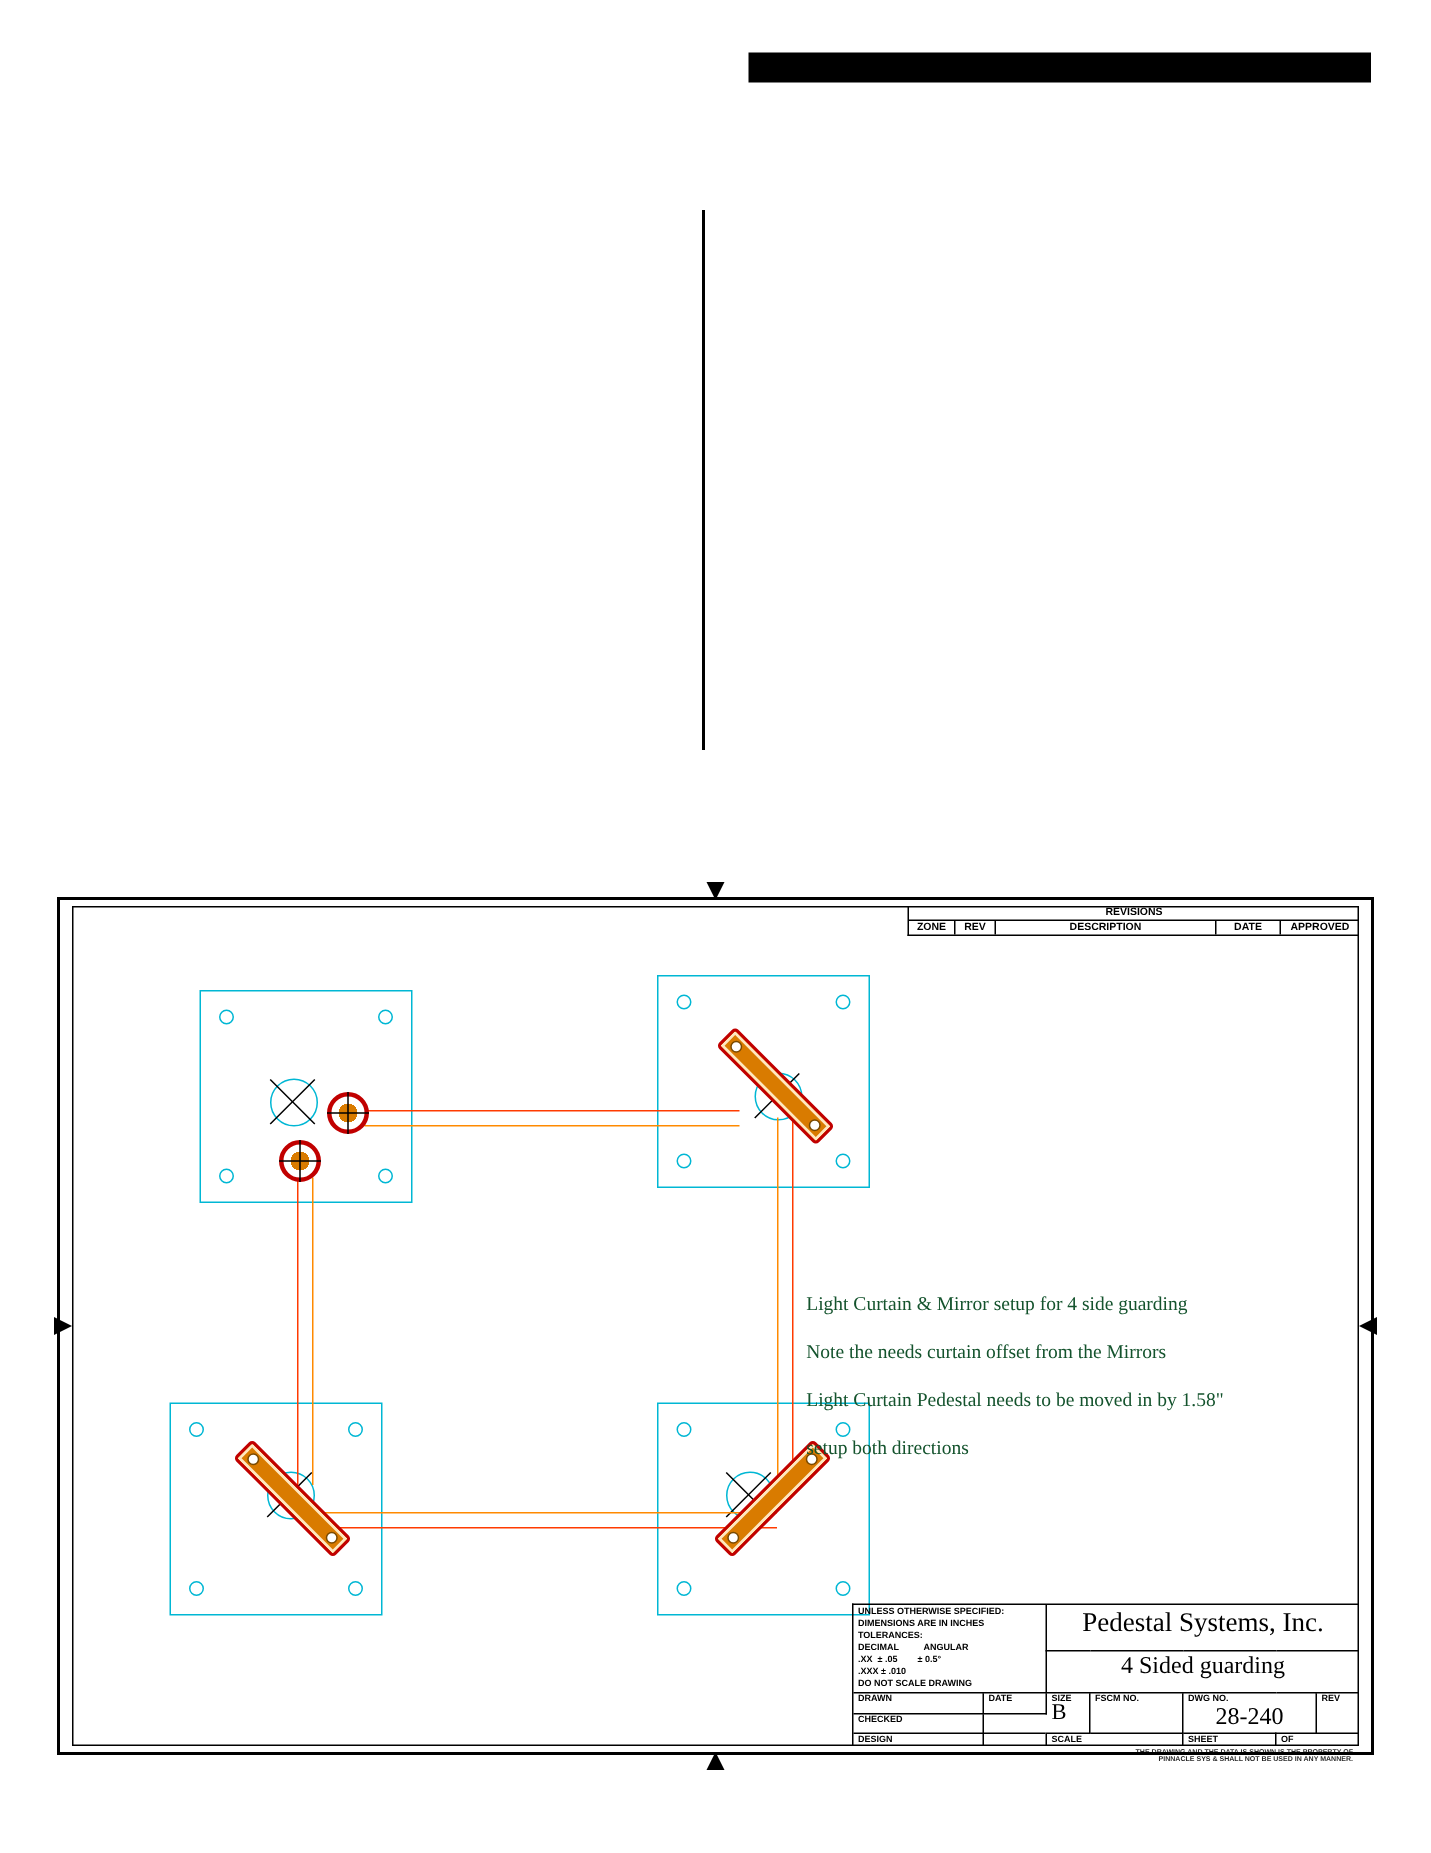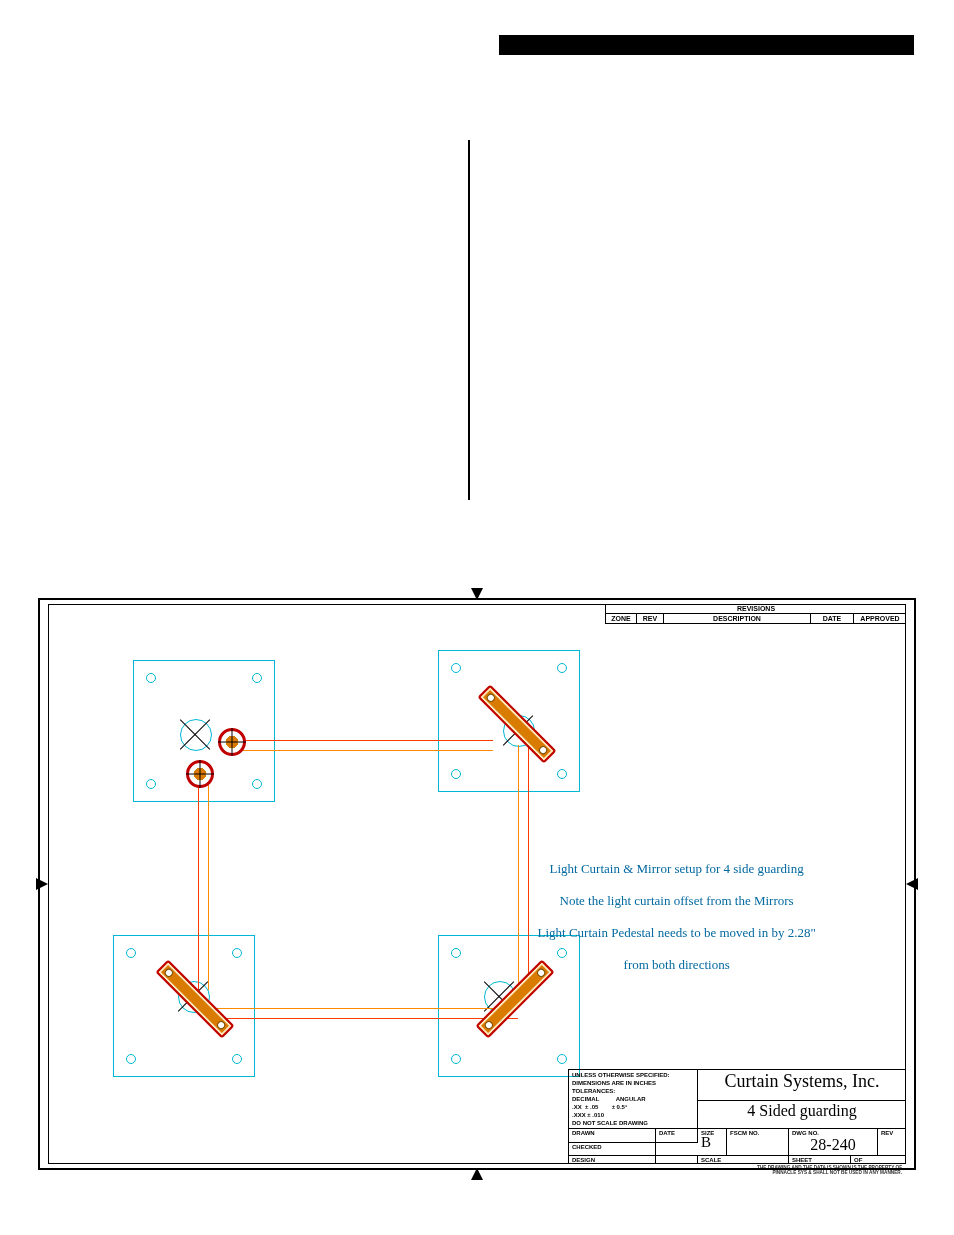--- a/index.html
+++ b/index.html
@@ -39,21 +39,21 @@
   .emit{position:absolute;width:22px;height:22px;border:3px solid #c10000;border-radius:50%;background:radial-gradient(circle,#d97b00 0 40%,transparent 41%),#fff;box-shadow:inset 0 0 0 3px #fff;}
   .emit:before,.emit:after{content:"";position:absolute;background:#000;}
   .emit:before{left:50%;top:-3px;bottom:-3px;width:1px;transform:translateX(-50%);}
   .emit:after{top:50%;left:-3px;right:-3px;height:1px;transform:translateY(-50%);}
   
   .beam{position:absolute;background:transparent;}
   .beam .l{position:absolute;}
   .ored{background:#ff3b00;height:1px;} .ored.v{width:1px;height:auto;}
   .orng{background:#ff8a00;height:1px;} .orng.v{width:1px;height:auto;}
   
-  .note{position:absolute;font-family:"Comic Sans MS",cursive;color:#0369a1;font-size:13px;line-height:16px;white-space:pre;text-align:center;}
+  .note{position:absolute;font-family:"Comic Sans MS",cursive;color:#14532d;font-size:13px;line-height:16px;white-space:pre;}
   
   .tblock{position:absolute;right:10px;bottom:14px;left:530px;border-top:1px solid #000;border-left:1px solid #000;font-size:7px;}
   .tblock table{width:100%;border-collapse:collapse;}
   .tblock td{border-bottom:1px solid #000;border-right:1px solid #000;padding:1px 3px;vertical-align:top;}
   .tblock td:last-child{border-right:none;}
   .tblock tr:last-child td{border-bottom:none;}
   .tblock .big{text-align:center;font-family:"Comic Sans MS",cursive;font-size:18px;white-space:nowrap;}
   .tblock .big2{text-align:center;font-family:"Comic Sans MS",cursive;font-size:16px;white-space:nowrap;}
   .tblock .lab{font-weight:bold;font-size:6px;display:block;}
   .smalltxt{font-size:6px;line-height:7px;font-weight:bold;white-space:pre;}
@@ -146,39 +146,39 @@
     <div class="mirror" style="left:430px;top:400px;transform:rotate(-45deg);">
       <div class="scr l"></div>
         <div class="scr r"></div>
       </div>
 
     <div class="emit" style="left:180px;top:138px;"></div>
     <div class="emit" style="left:148px;top:170px;"></div>
 
     <div class="note" style="left:480px;top:255px;">
       <span>Light Curtain &amp; Mirror setup for 4 side guarding</span><br>
-      <span>Note the light curtain offset from the Mirrors</span><br>
-      <span>Light Curtain Pedestal needs to be moved in by 2.28"</span><br>
-      <span>from both directions</span>
+      <span>Note the needs curtain offset from the Mirrors</span><br>
+      <span>Light Curtain Pedestal needs to be moved in by 1.58"</span><br>
+      <span>setup both directions</span>
     </div>
 
     <div class="tblock">
       <table>
         <tbody>
             <tr>
           <td colspan="2" rowspan="2" style="width:115px;">
             <span class="smalltxt">UNLESS OTHERWISE SPECIFIED:
 DIMENSIONS ARE IN INCHES
 TOLERANCES:
 DECIMAL          ANGULAR
 .XX  ± .05        ± 0.5°
 .XXX ± .010
 DO NOT SCALE DRAWING</span>
           </td>
-          <td colspan="5" class="big">Curtain Systems, Inc.</td>
+          <td colspan="5" class="big">Pedestal Systems, Inc.</td>
         </tr>
         <tr>
           <td colspan="5" class="big2">4 Sided guarding</td>
         </tr>
         <tr>
           <td style="width:80px">
                 <span class="lab">DRAWN</span>
               </td>
           <td style="width:35px">
                 <span class="lab">DATE</span>

